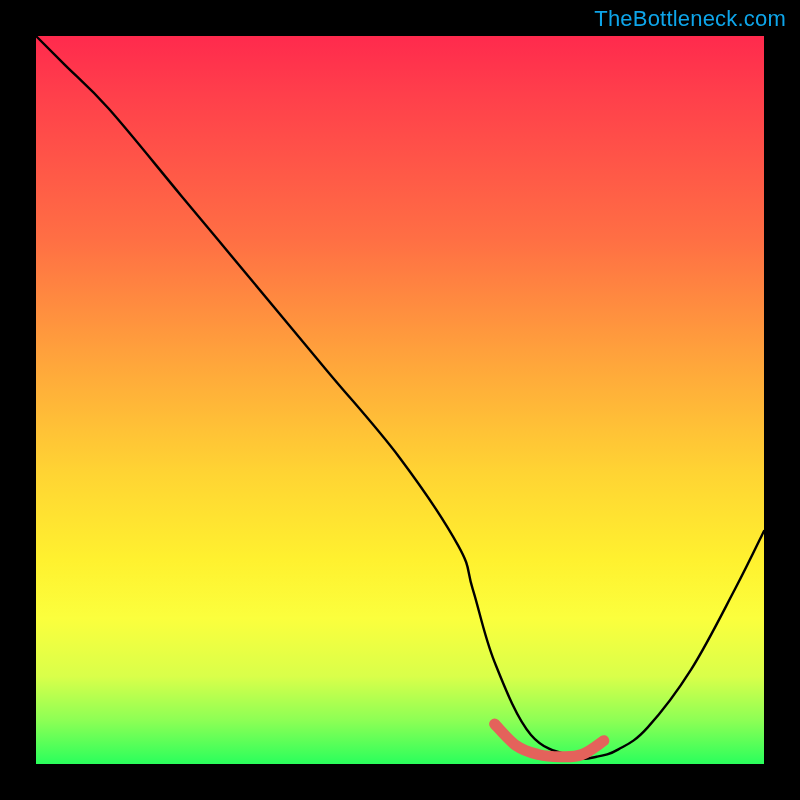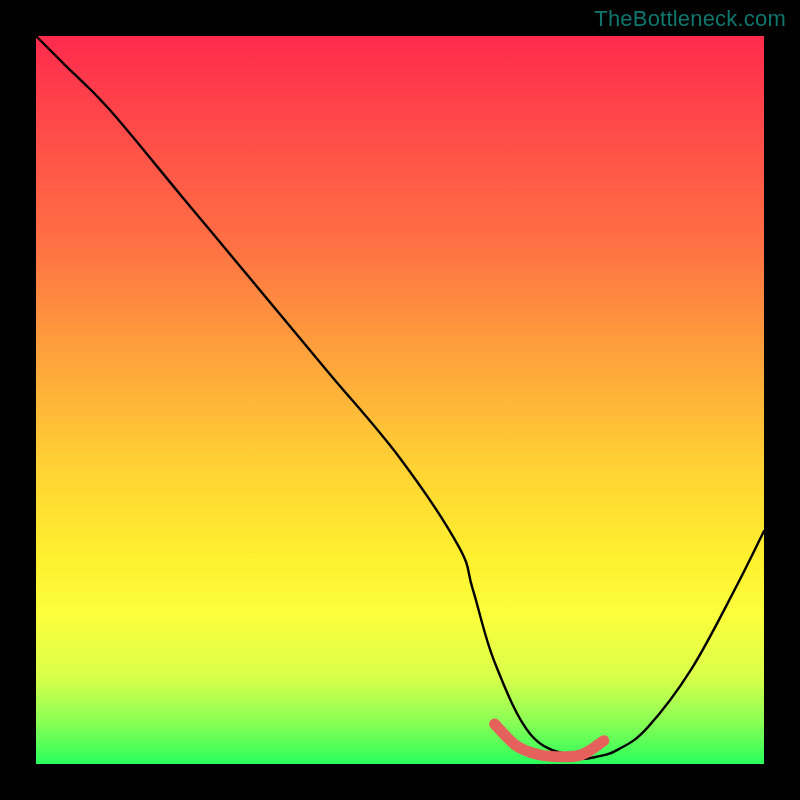--- a/index.html
+++ b/index.html
@@ -45,21 +45,21 @@
     left: 0;
     top: 0;
     width: 728px;
     height: 728px;
     overflow: visible;
   }
   .watermark {
     position: absolute;
     top: 6px;
     right: 14px;
-    color: #0f766e;
+    color: #0ea5e9;
     font-size: 22px;
     letter-spacing: 0.2px;
     user-select: none;
   }
 </style>
 </head>
 <body>
 
 <div class="frame">
 

